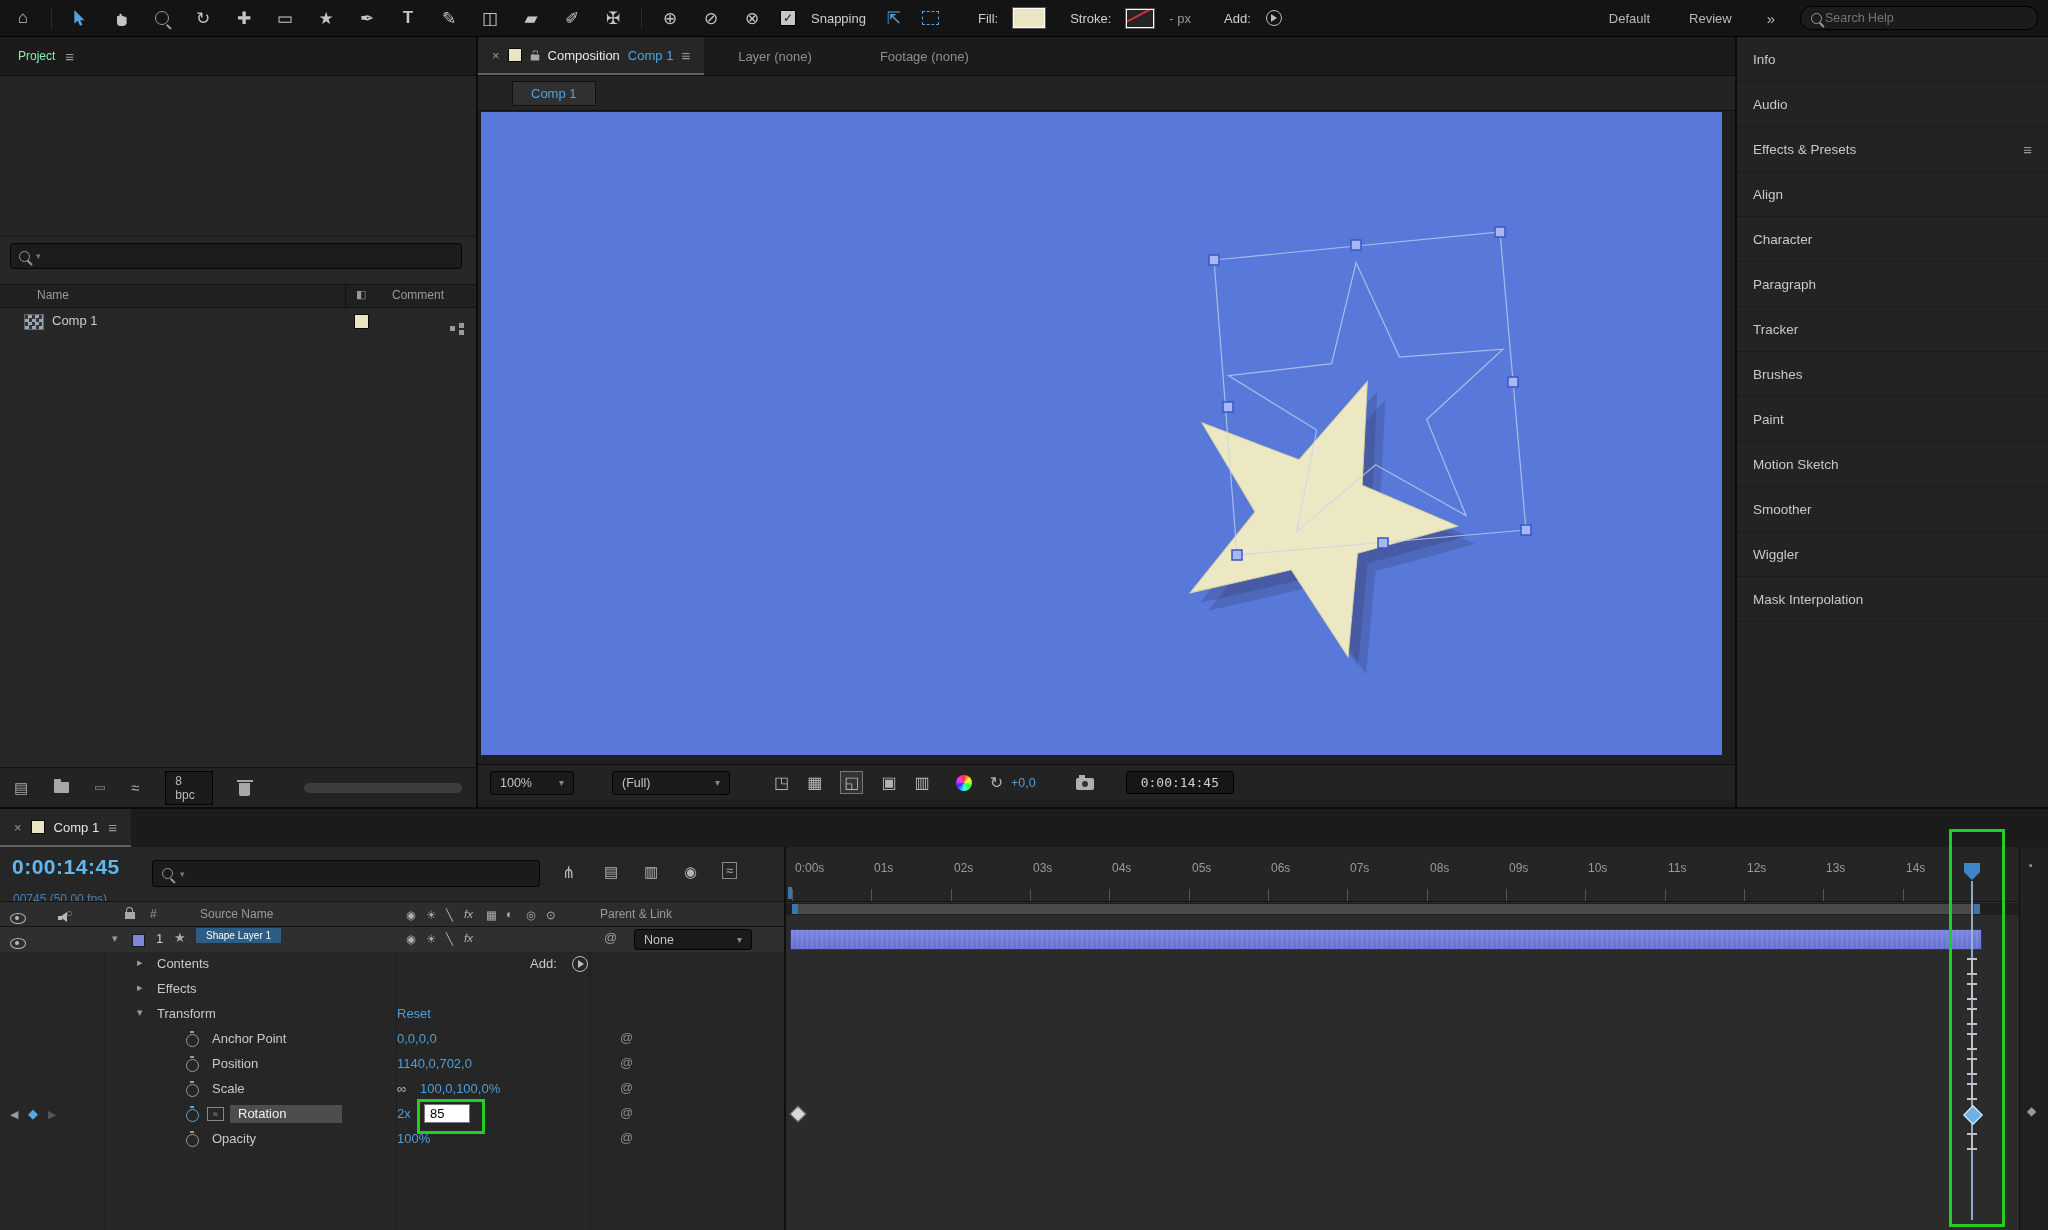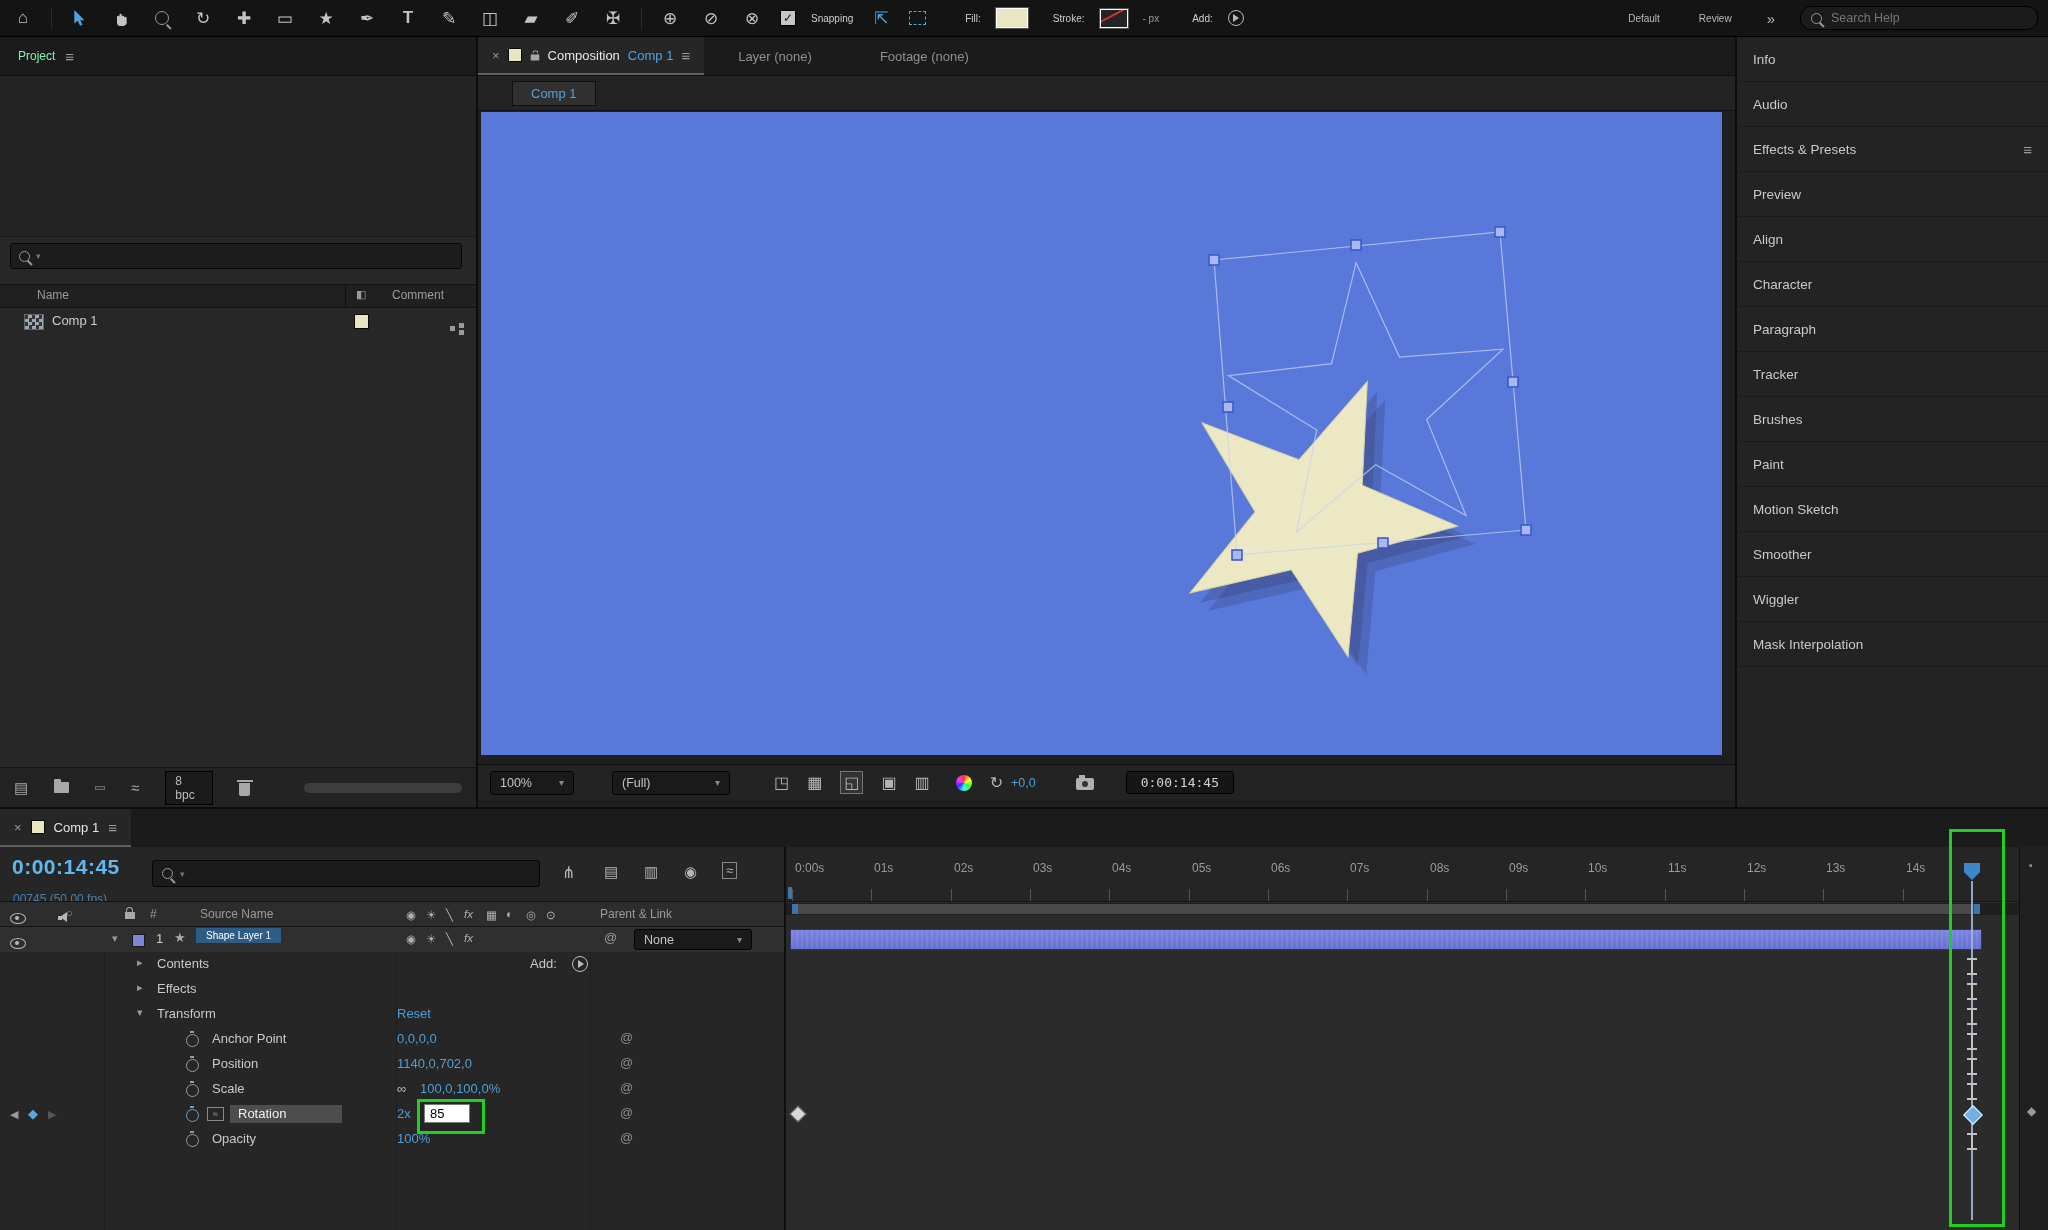--- a/index.html
+++ b/index.html
@@ -12,31 +12,31 @@
   input{font-family:"Liberation Sans",sans-serif;}
 
   
   #toolbar{position:absolute;top:0;left:0;width:2048px;height:37px;background:#141414;
            border-bottom:1px solid #000;display:flex;align-items:center;padding:0 10px;
            box-sizing:border-box;gap:15px;}
   .tool{width:26px;height:26px;display:flex;align-items:center;justify-content:center;
         font-size:17px;color:#c4c4c4;flex:none;}
   .tool.active{color:#4FA3E0;}
   .tsep{width:1px;height:22px;background:#2c2c2c;flex:none;}
-  .tb-label{font-size:10px;color:#cfcfcf;}
+  .tb-label{font-size:13px;color:#cfcfcf;}
   .checkbox{width:14px;height:14px;background:#c6c6c6;border:1px solid #000;color:#1a1a1a;
             font-size:12px;line-height:14px;text-align:center;flex:none;}
   .sw-fill{width:30px;height:18px;background:#EAE5C2;border:1px solid #fff;outline:1px solid #555;flex:none;}
   .sw-stroke{width:26px;height:17px;background:#242424;border:1px solid #fff;outline:1px solid #555;
              position:relative;overflow:hidden;flex:none;}
   .sw-stroke::after{content:"";position:absolute;left:-4px;bottom:2px;width:140%;height:2px;
              background:#c33;transform:rotate(-28deg);transform-origin:left bottom;}
   .i-snapbox{width:15px;height:12px;border:1.5px dashed #4FA3E0;display:inline-block;flex:none;}
   #help-search{margin-left:10px;width:216px;height:22px;background:#1b1b1b;border:1px solid #000;
-               border-radius:11px;display:flex;align-items:center;gap:7px;padding:0 10px;flex:none;}
+               border-radius:11px;display:flex;align-items:center;gap:1px;padding:0 10px;flex:none;}
   #help-search input{flex:1;background:transparent;border:none;outline:none;color:#bbb;font-size:12.5px;}
 
   
   .i-mag{position:relative;width:9px;height:9px;border:1.5px solid #999;border-radius:50%;display:inline-block;flex:none;}
   .i-mag::after{content:"";position:absolute;right:-4px;bottom:-3px;width:6px;height:1.5px;background:#999;transform:rotate(45deg);}
   .i-mag.lg{width:12px;height:12px;}
   .i-stop{position:relative;width:11px;height:11px;border:1.5px solid #9a9a9a;border-radius:50%;display:inline-block;}
   .i-stop::before{content:"";position:absolute;top:-4px;left:3px;width:4px;height:2px;background:#9a9a9a;}
   .i-stop.bluei{border-color:#57A8E0;}.i-stop.bluei::before{background:#57A8E0;}
   .i-eye{position:relative;width:14px;height:9px;border:1.5px solid #b8b8b8;border-radius:50%;display:inline-block;}
@@ -267,23 +267,20 @@
         <span>Info</span>
       </div>
     <div class="rp-row">
         <span>Audio</span>
       </div>
     <div class="rp-row">
       <span>Effects &amp; Presets</span>
       <span class="menu-glyph">≡</span>
     </div>
     <div class="rp-row">
-        <span>Preview</span>
-      </div>
-    <div class="rp-row">
         <span>Align</span>
       </div>
     <div class="rp-row">
         <span>Character</span>
       </div>
     <div class="rp-row">
         <span>Paragraph</span>
       </div>
     <div class="rp-row">
         <span>Tracker</span>

